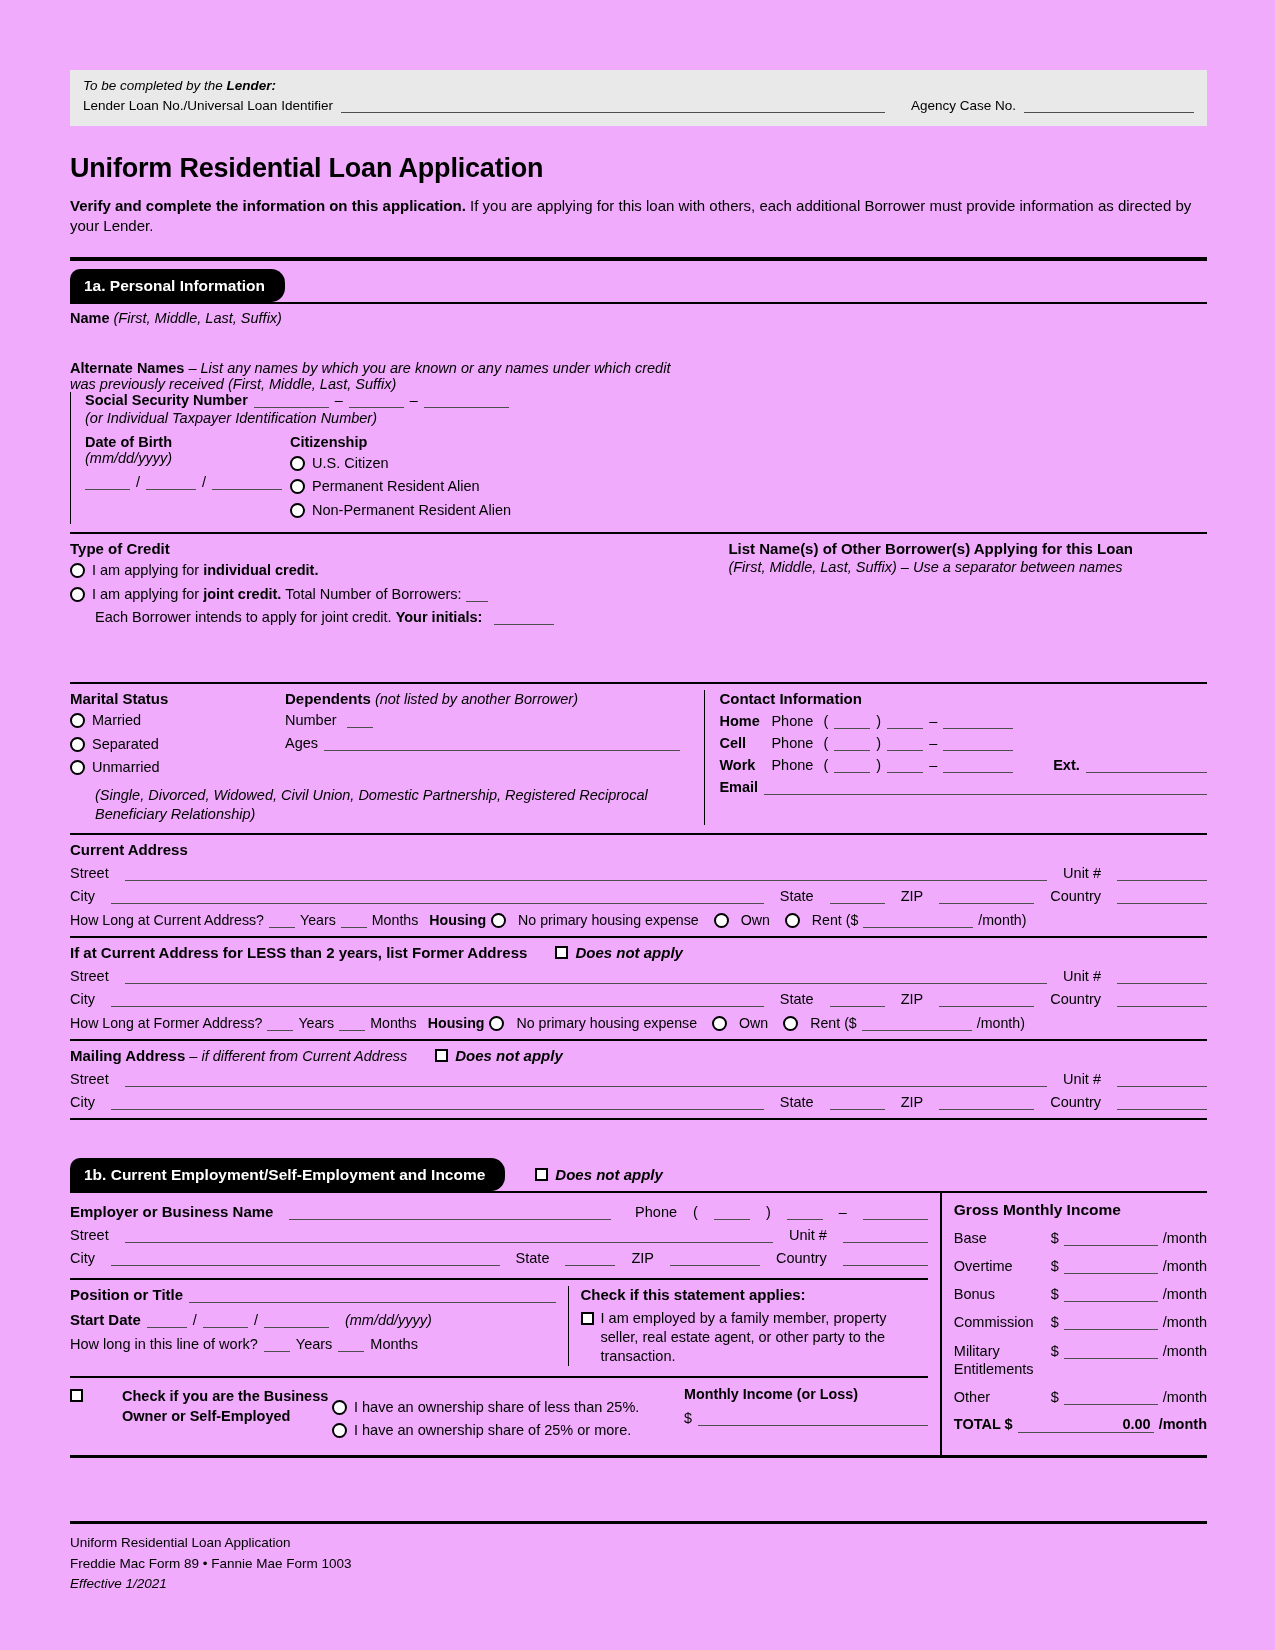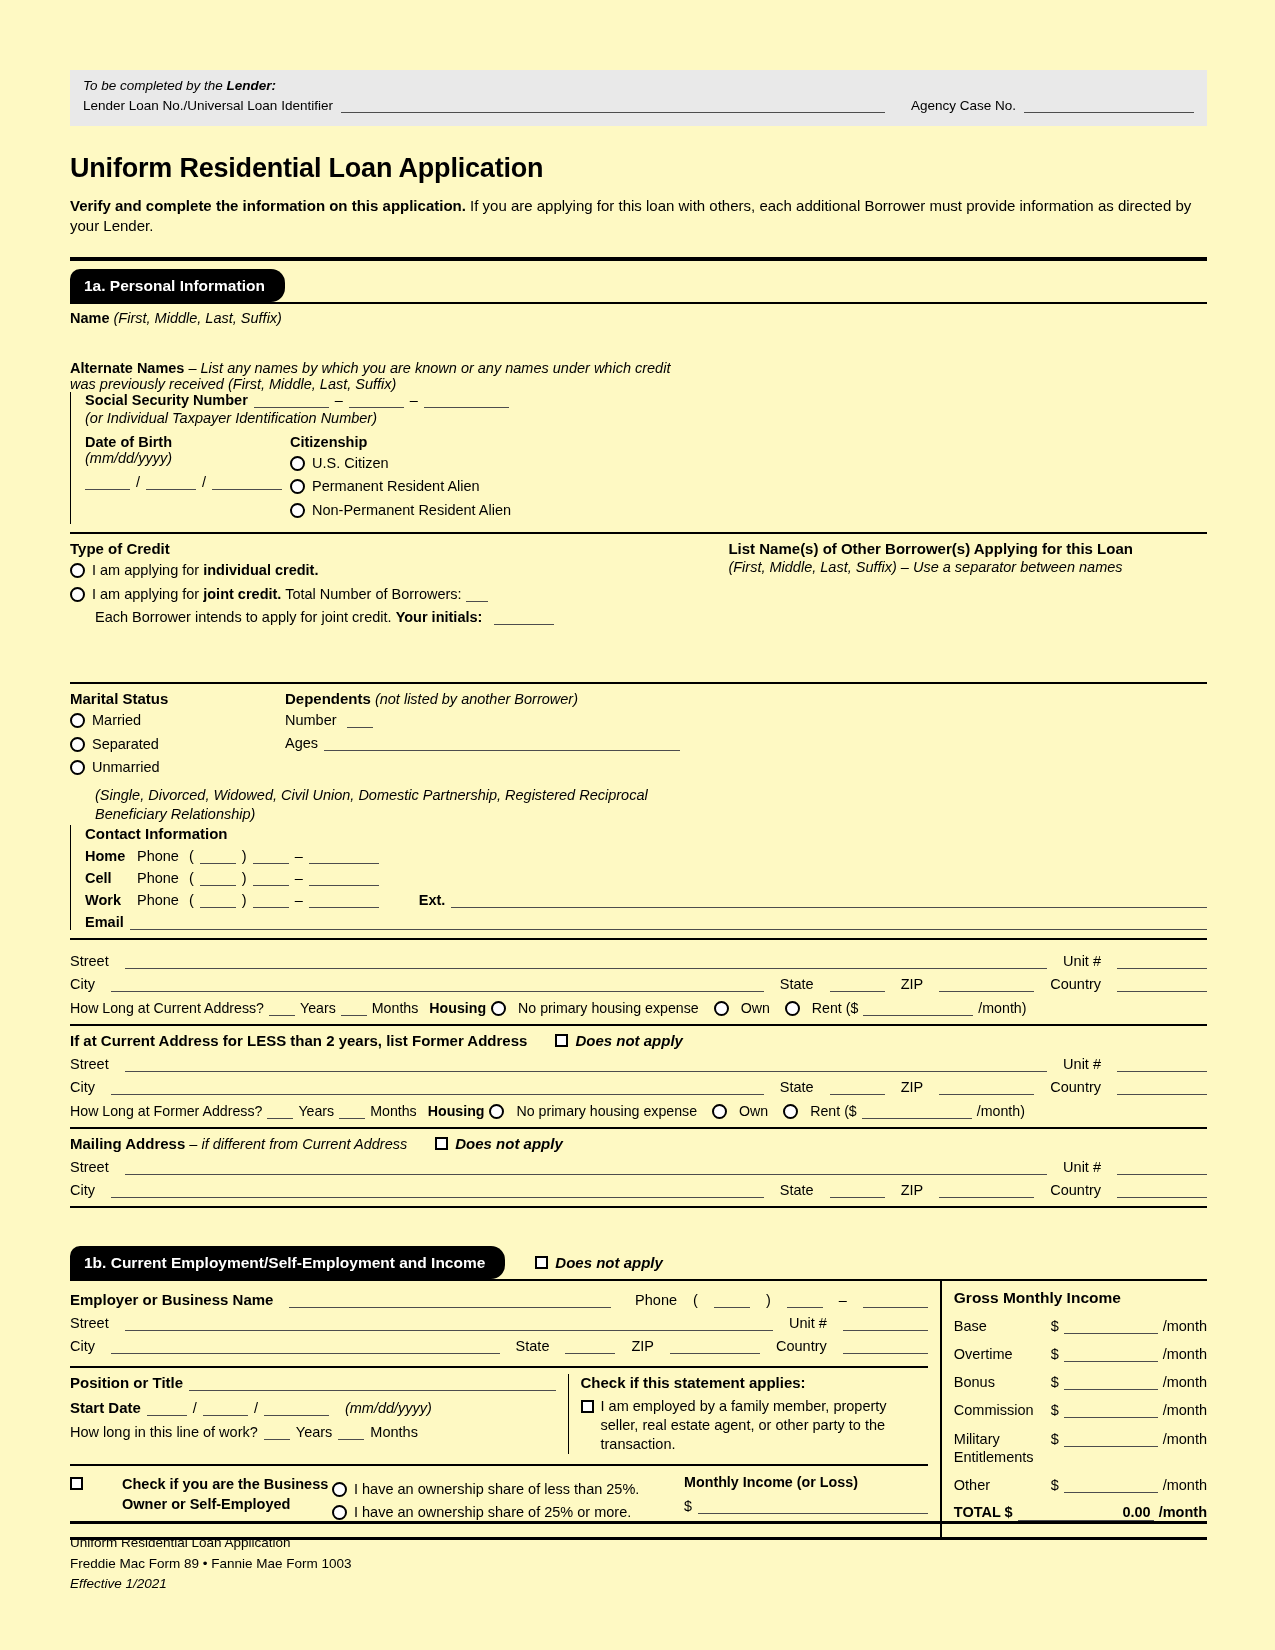--- a/index.html
+++ b/index.html
@@ -1,18 +1,18 @@
 <!DOCTYPE html>
 <html><head>
 <meta charset="utf-8">
 <style>
   * { margin:0; padding:0; box-sizing:border-box; }
   html,body { background:#fff; }
   body { width:1275px; font-family:"Liberation Sans", sans-serif; color:#000; }
-  .page { width:1275px; min-height:1650px; position:relative; padding:70px 68px 0 70px; background:#fef9c3; }
+  .page { width:1275px; min-height:1650px; position:relative; padding:70px 68px 0 70px; background:#f0abfc; }
 
   .b  { font-weight:700; }
   .it { font-style:italic; }
   .bi { font-weight:700; font-style:italic; }
   .lbl { white-space:nowrap; }
 
   
   .blank { display:inline-block; height:13px; border-bottom:1.8px solid #4d4d4d; position:relative; top:3px; flex:none; }
   .blank.grow { flex:1 1 auto; min-width:40px; }
   .blank.filled { height:auto; top:0; text-align:right; padding-right:3px; font-weight:700; border-bottom:1.8px solid #4d4d4d; }
@@ -48,21 +48,21 @@
   .cell-r { flex:1; }
   .vdiv { border-left:1.8px solid #000; padding-left:14px; }
   .fl { display:flex; align-items:baseline; gap:6px; }
   .opt { margin:4px 0; line-height:1.35; }
   .hint { font-style:italic; }
   .mt2{margin-top:2px}.mt4{margin-top:4px}.mt6{margin-top:6px}.mt8{margin-top:8px}.mt10{margin-top:10px}
   .indent { margin-left:25px; }
 
   .r1 { min-height:142px;flex-direction:column; }
   .r2 { min-height:150px;gap:8px; }
-  .r3 { min-height:140px;flex-direction:column; }
+  .r3 { min-height:140px; }
 
   .subcols { display:flex; }
   .marital-col { width:215px; flex:none; }
   .dep-col { flex:1; padding-right:10px; }
 
   .addr-line { display:flex; align-items:baseline; gap:16px; margin-top:7px; }
   .addr-head { font-weight:700; font-size:15px; }
   .housing-line { display:flex; align-items:baseline; gap:5px; margin-top:8px; font-size:14.2px; white-space:nowrap; }
   .housing-line .radio { align-self:center; }
 
@@ -245,20 +245,21 @@
           <span class="blank grow"></span>
         </div>
         <div class="fl mt6">
           <span class="b lbl">Email</span>
           <span class="blank grow"></span>
         </div>
       </div>
     </div>
 
     <div class="row" style="display:block">
+      <div class="addr-head">Current Address</div>
       <div class="addr-line">
         <span class="lbl">Street</span>
         <span class="blank grow"></span>
         <span class="lbl">Unit #</span>
         <span class="blank w90"></span>
       </div>
       <div class="addr-line">
         <span class="lbl">City</span>
         <span class="blank grow"></span>
         <span class="lbl">State</span>
@@ -416,21 +417,21 @@
           </div>
         </div>
       </div>
 
       <div class="owner-row">
         <div class="owner-c1">
           <span class="checkbox" style="margin-top:3px"></span>
           <span class="b" style="line-height:1.4"><span>Check if you are the Business</span><br><span>Owner or Self-Employed</span></span>
         </div>
         <div class="owner-c2">
-          <div class="opt" style="margin-top:6px"><span class="radio"></span><span>I have an ownership share of less than 25%.</span></div>
+          <div class="opt" style="margin-top:12px"><span class="radio"></span><span>I have an ownership share of less than 25%.</span></div>
           <div class="opt"><span class="radio"></span><span>I have an ownership share of 25% or more.</span></div>
         </div>
         <div class="owner-c3">
           <div class="b">Monthly Income (or Loss)</div>
           <div class="fl mt8">
             <span>$</span>
             <span class="blank grow"></span>
           </div>
         </div>
       </div>

